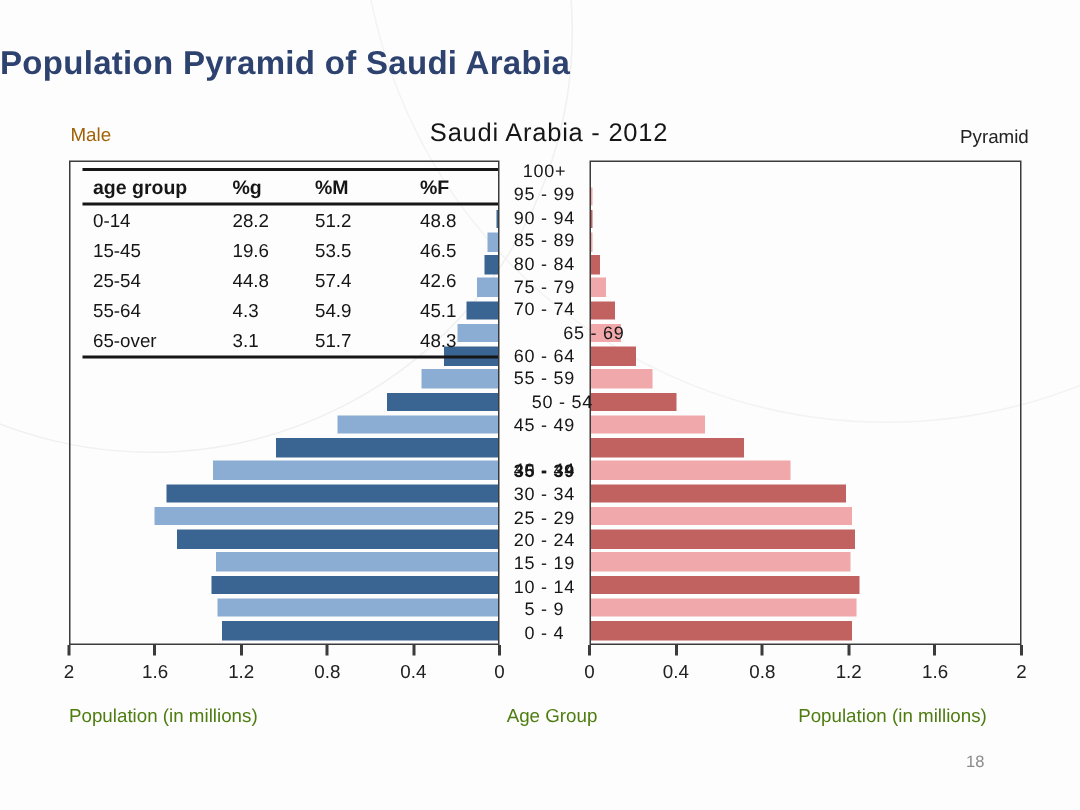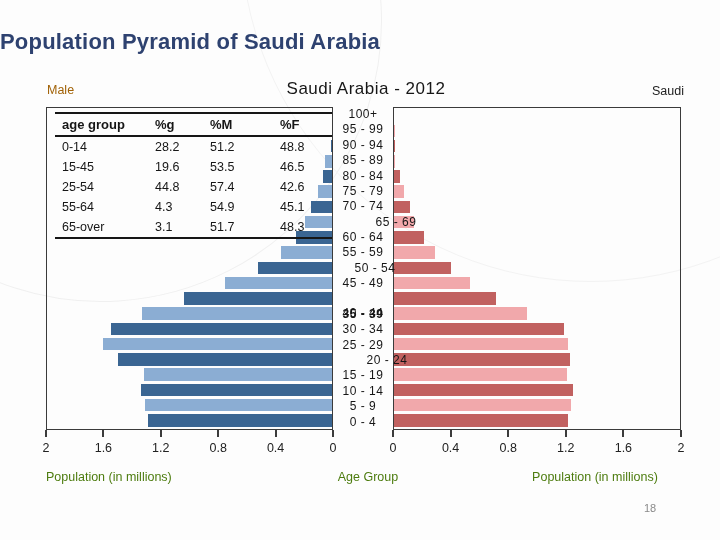--- a/index.html
+++ b/index.html
@@ -66,21 +66,21 @@
 <body>
 
 <div class="slide">
   <div class="swoosh1"></div>
   <div class="swoosh2"></div>
 
   <div class="page-title" style="color: rgb(46, 66, 112);">Population Pyramid of Saudi Arabia</div>
 
   <div class="chart-header">Saudi Arabia - 2012</div>
   <div class="male-label">Male</div>
-  <div class="female-label">Saudi</div>
+  <div class="female-label">Pyramid</div>
 
   <div class="panel panel-male">
       <div class="bar bar-male" style="top: 1.3px; width: 0%; background: rgb(58, 101, 146);"></div>
       <div class="bar bar-male" style="top: 16.54px; width: 0%; background: rgb(139, 173, 211);"></div>
       <div class="bar bar-male" style="top: 31.78px; width: 0.5%; background: rgb(58, 101, 146);"></div>
       <div class="bar bar-male" style="top: 47.01px; width: 2.5%; background: rgb(139, 173, 211);"></div>
       <div class="bar bar-male" style="top: 62.25px; width: 3%; background: rgb(58, 101, 146);"></div>
       <div class="bar bar-male" style="top: 77.49px; width: 5%; background: rgb(139, 173, 211);"></div>
       <div class="bar bar-male" style="top: 92.73px; width: 7.5%; background: rgb(58, 101, 146);"></div>
       <div class="bar bar-male" style="top: 107.97px; width: 9.5%; background: rgb(139, 173, 211);"></div>
@@ -131,21 +131,21 @@
       <div class="age-label" style="top: 92.29px; line-height: 15.38px; height: 15.38px;">70 - 74</div>
       <div class="age-label" style="top: 107.67px; line-height: 15.38px; height: 15.38px; margin-left: 33px;">65 - 69</div>
       <div class="age-label" style="top: 123.05px; line-height: 15.38px; height: 15.38px;">60 - 64</div>
       <div class="age-label" style="top: 138.43px; line-height: 15.38px; height: 15.38px;">55 - 59</div>
       <div class="age-label" style="top: 153.81px; line-height: 15.38px; height: 15.38px; padding-left: 12px;">50 - 54</div>
       <div class="age-label" style="top: 169.19px; line-height: 15.38px; height: 15.38px;">45 - 49</div>
       <div class="age-label" style="top: 199px; line-height: 15.38px; height: 15.38px;">40 - 44</div>
       <div class="age-label" style="top: 199.95px; line-height: 15.38px; height: 15.38px; font-weight: bold;">35 - 39</div>
       <div class="age-label" style="top: 215.33px; line-height: 15.38px; height: 15.38px;">30 - 34</div>
       <div class="age-label" style="top: 230.71px; line-height: 15.38px; height: 15.38px;">25 - 29</div>
-      <div class="age-label" style="top: 246.1px; line-height: 15.38px; height: 15.38px; padding-left: 24px;">20 - 24</div>
+      <div class="age-label" style="top: 246.1px; line-height: 15.38px; height: 15.38px;">20 - 24</div>
       <div class="age-label" style="top: 261.48px; line-height: 15.38px; height: 15.38px;">15 - 19</div>
       <div class="age-label" style="top: 276.86px; line-height: 15.38px; height: 15.38px;">10 - 14</div>
       <div class="age-label" style="top: 292.24px; line-height: 15.38px; height: 15.38px;">5 - 9</div>
       <div class="age-label" style="top: 307.62px; line-height: 15.38px; height: 15.38px;">0 - 4</div>
     </div>
 
   <div id="ticks">
       <div class="tick" style="left: 45px; background: rgb(59, 59, 59);"></div>
       <div class="tick-label" style="left: 46px;">2</div>
       <div class="tick" style="left: 102.4px; background: rgb(59, 59, 59);"></div>

